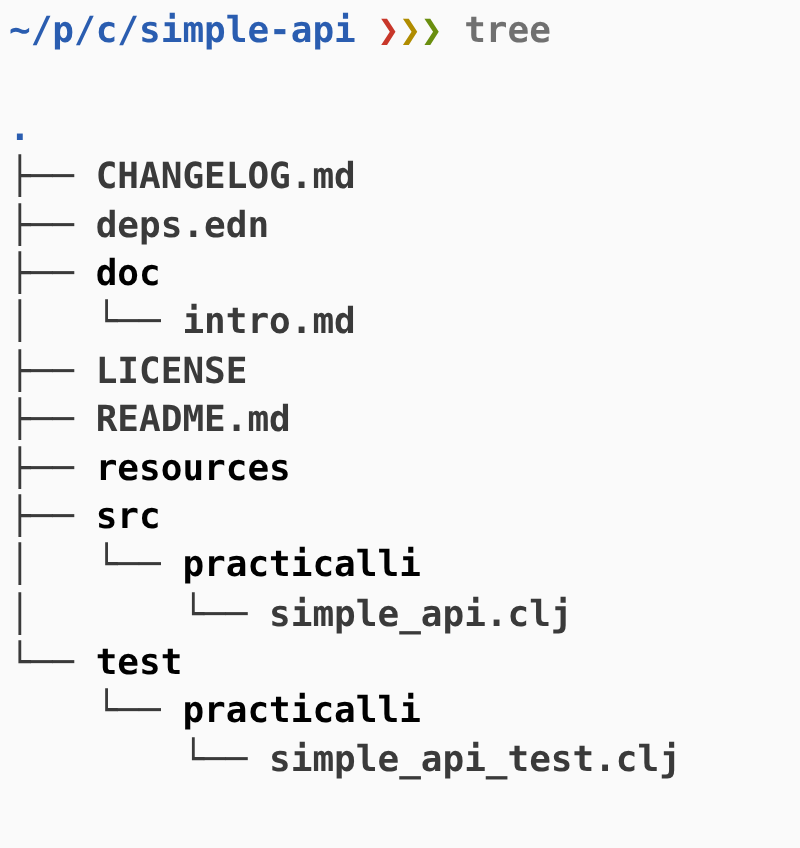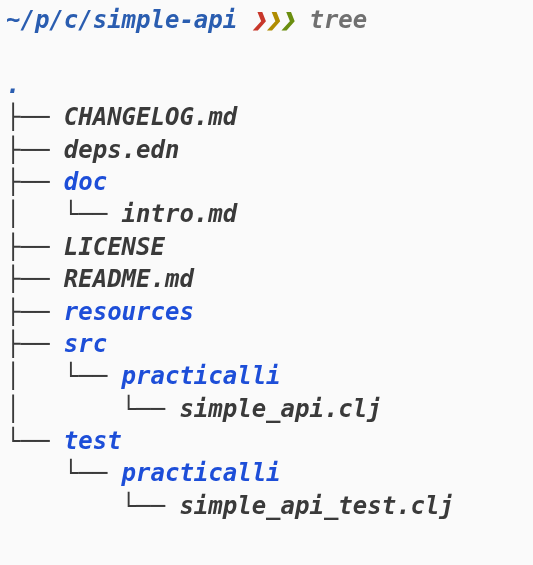--- a/index.html
+++ b/index.html
@@ -1,19 +1,18 @@
 <!DOCTYPE html>
 <html><head>
   <meta charset="utf-8">
   <style>
     * {
       margin: 0;
       padding: 0;
       box-sizing: border-box;
-      font-style: italic;
     }
     body {
       background: #fafafa;
       font-family: 'DejaVu Sans Mono', 'Liberation Mono', 'Consolas', monospace;
       font-size: 24px;
       font-weight: 600;
       line-height: 1.35;
       padding: 4px 6px;
       width: 533px;
       color: #3a3a3a;
@@ -31,21 +30,21 @@
     .chev-yellow { color: #b08c00; }
     .chev-green { color: #6a8e0f; }
     .cmd {
       color: #707070;
     }
     .tree-output {
       white-space: pre;
       color: #3a3a3a;
     }
     .dir-color {
-      color: #1d4ed8;
+      color: #000000;
     }
     .dot-line {
       color: #2a5db0;
     }
     .summary {
       color: #3a3a3a;
       margin-top: 0.35em;
     }
   </style>
 </head>

